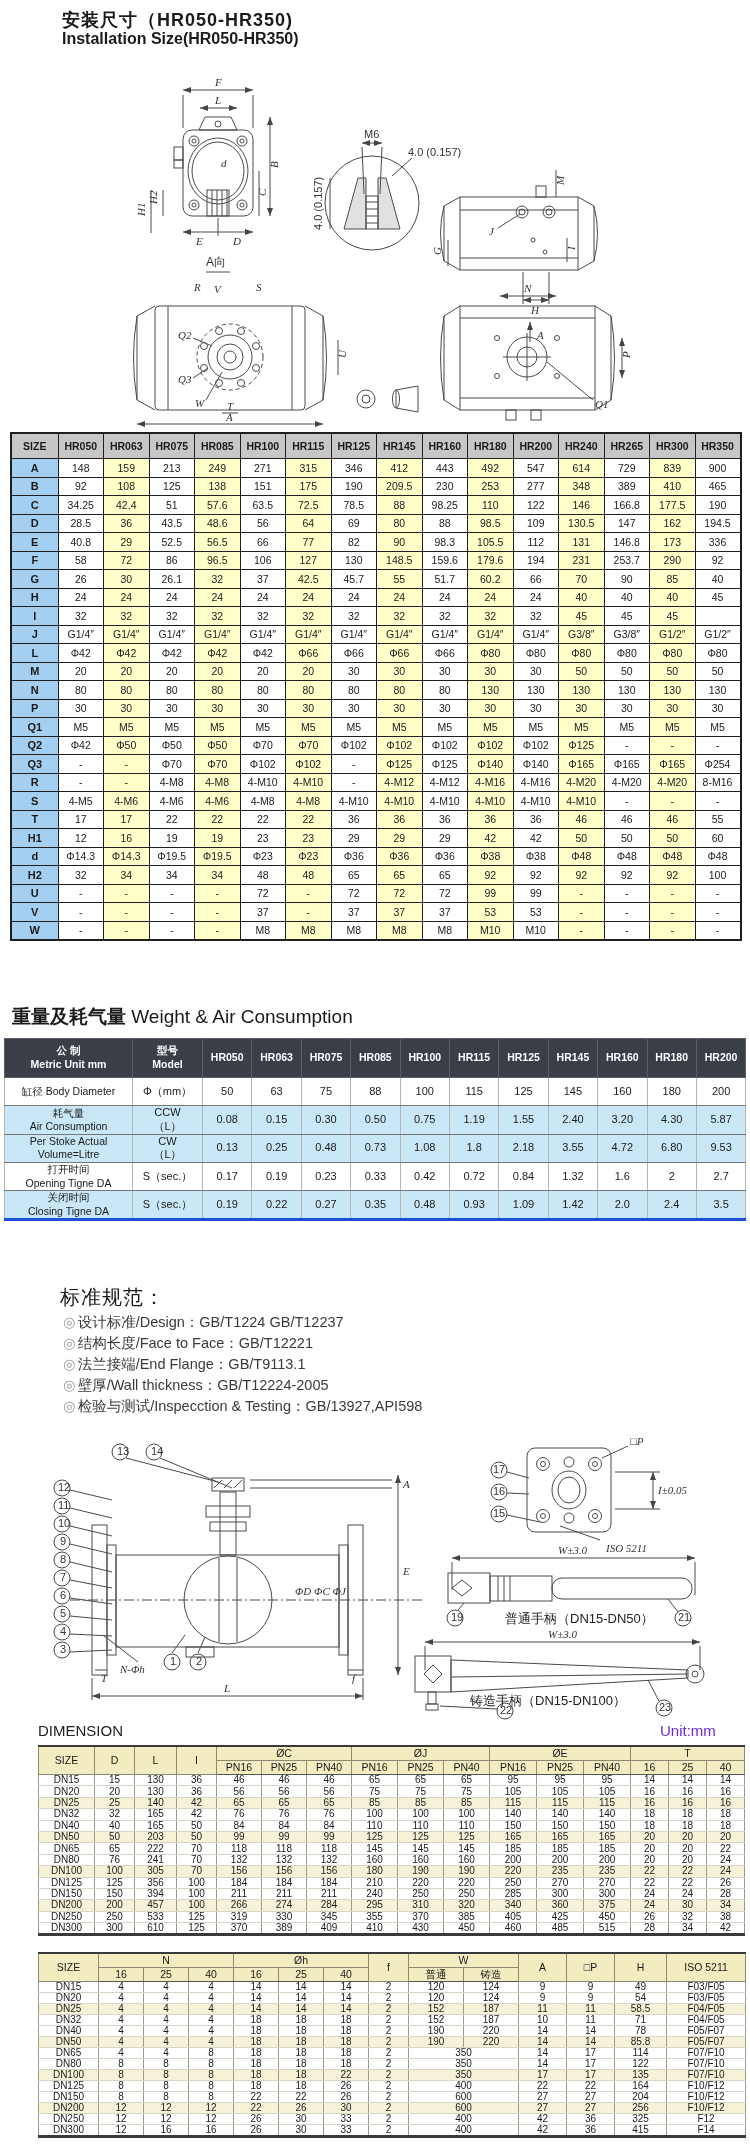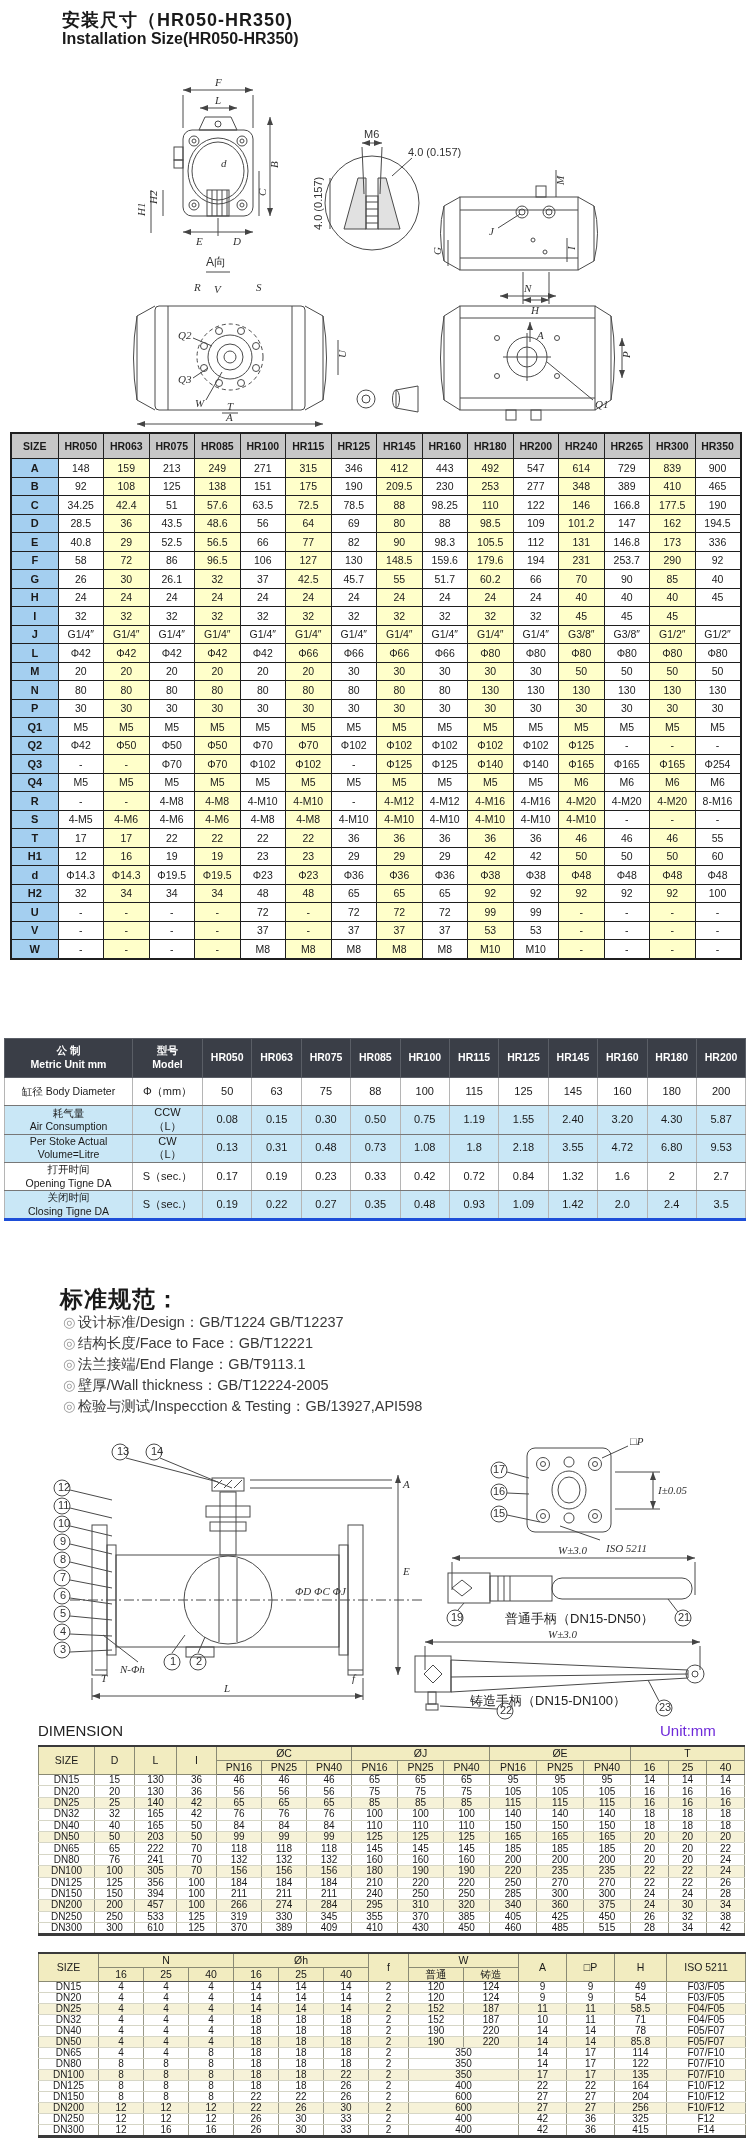--- a/index.html
+++ b/index.html
@@ -29,21 +29,21 @@
     table-layout:fixed;font-size:11px;border-bottom:3px solid #1d4ed8;}
   #weight-table th{background:#3a3e47;color:#fff;font-weight:bold;font-size:10.5px;height:38px;
     border:1px solid #5a5e66;white-space:pre-line;padding:0 1px;text-align:center;vertical-align:middle;line-height:1.3;}
   #weight-table td{height:27px;border-top:1.4px solid #777;border-bottom:1.4px solid #777;
     border-left:1px solid #b5b5b5;border-right:1px solid #b5b5b5;text-align:center;
     white-space:pre-line;line-height:1.25;padding:0;}
   #weight-table tr.blu td{background:#c9e7f6;}
   #weight-table td:first-child{font-size:10.5px;}
 
   
-  #std-title{left:60px;top:1284px;font-size:23px;font-weight:bold;letter-spacing:1px;}
+  #std-title{left:60px;top:1284px;font-size:20px;font-weight:normal;letter-spacing:1px;}
   .std-item{position:absolute;left:63px;font-size:14.5px;color:#3a3a3a;white-space:nowrap;}
   .std-item .bl{color:#9a9a9a;margin-right:2px;}
 
   
   .sheet{border-collapse:collapse;table-layout:fixed;position:absolute;font-size:10px;
     border-top:2.5px solid #3a3a3a;border-bottom:3px solid #3a3a3a;}
   .sheet th{background:#f2ecc0;border:1px solid #8a8a74;font-weight:normal;height:13px;
     padding:0;text-align:center;font-size:10.5px;line-height:1;}
   .sheet thead tr:last-child th{border-bottom:1.4px solid #555;}
   .sheet td{border-left:1px solid #9a9a8a;border-right:1px solid #9a9a8a;border-top:1px solid #d6d6c6;
@@ -325,21 +325,21 @@
           <td class="y">36</td>
           <td>43.5</td>
           <td class="y">48.6</td>
           <td>56</td>
           <td class="y">64</td>
           <td>69</td>
           <td class="y">80</td>
           <td>88</td>
           <td class="y">98.5</td>
           <td>109</td>
-          <td class="y">101.2</td>
+          <td class="y">130.5</td>
           <td>147</td>
           <td class="y">162</td>
           <td>194.5</td>
         </tr>
         <tr>
           <td class="lbl">E</td>
           <td>40.8</td>
           <td class="y">29</td>
           <td>52.5</td>
           <td class="y">56.5</td>
@@ -565,38 +565,20 @@
           <td class="y">Φ125</td>
           <td>Φ125</td>
           <td class="y">Φ140</td>
           <td>Φ140</td>
           <td class="y">Φ165</td>
           <td>Φ165</td>
           <td class="y">Φ165</td>
           <td>Φ254</td>
         </tr>
         <tr>
-          <td class="lbl">Q4</td>
-          <td>M5</td>
-          <td class="y">M5</td>
-          <td>M5</td>
-          <td class="y">M5</td>
-          <td>M5</td>
-          <td class="y">M5</td>
-          <td>M5</td>
-          <td class="y">M5</td>
-          <td>M5</td>
-          <td class="y">M5</td>
-          <td>M5</td>
-          <td class="y">M6</td>
-          <td>M6</td>
-          <td class="y">M6</td>
-          <td>M6</td>
-        </tr>
-        <tr>
           <td class="lbl">R</td>
           <td>-</td>
           <td class="y">-</td>
           <td>4-M8</td>
           <td class="y">4-M8</td>
           <td>4-M10</td>
           <td class="y">4-M10</td>
           <td>-</td>
           <td class="y">4-M12</td>
           <td>4-M12</td>
@@ -747,20 +729,23 @@
           <td class="y">M10</td>
           <td>M10</td>
           <td class="y">-</td>
           <td>-</td>
           <td class="y">-</td>
           <td>-</td>
         </tr>
       </tbody>
     </table>
 
+  <div id="weight-title" class="abs">
+    <span class="cnb">重量及耗气量</span><span> Weight &amp; Air Consumption</span>
+  </div>
   <table id="weight-table">
     <colgroup>
       <col style="width:128px">
         <col style="width:70px">
       <col span="11" style="width:49.4px">
     </colgroup>
   <thead>
         <tr>
           <th>公 制
 Metric Unit mm</th>
@@ -811,21 +796,21 @@
           <td>3.20</td>
           <td>4.30</td>
           <td>5.87</td>
         </tr>
         <tr class="blu">
           <td>Per Stoke Actual
 Volume=Litre</td>
           <td>CW
 （L）</td>
           <td>0.13</td>
-          <td>0.31</td>
+          <td>0.25</td>
           <td>0.48</td>
           <td>0.73</td>
           <td>1.08</td>
           <td>1.8</td>
           <td>2.18</td>
           <td>3.55</td>
           <td>4.72</td>
           <td>6.80</td>
           <td>9.53</td>
         </tr>

